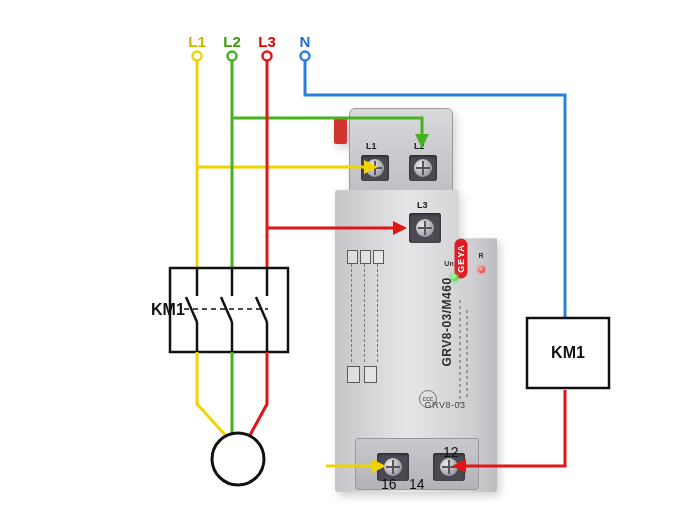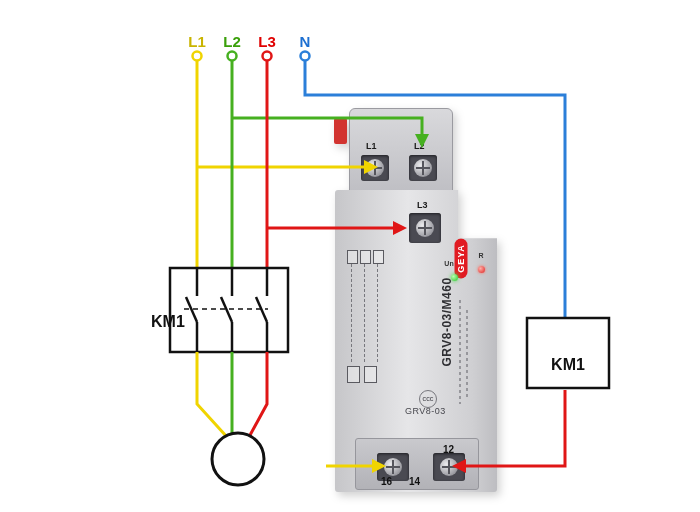--- a/index.html
+++ b/index.html
@@ -1,54 +1,54 @@
 <!DOCTYPE html>
 <html><head>
 <meta charset="utf-8">
 <style>
   html,body{margin:0;padding:0;background:#fff;}
   .stage{position:relative;width:700px;height:512px;background:#fff;overflow:hidden;
          font-family:"Liberation Sans",sans-serif;}
   .lbl{position:absolute;font-weight:bold;font-size:15px;text-align:center;}
   .c-l1{color:#c9b400}.c-l2{color:#3aa00a}.c-l3{color:#e00000}.c-n{color:#1d6fd1}
-  .km1lbl{position:absolute;font-weight:bold;font-size:16px;color:#111;margin-top:12px;}
+  .km1lbl{position:absolute;font-weight:bold;font-size:16px;color:#111;}
   .overlay{position:absolute;left:0;top:0;z-index:5;}
 
   
   .relay{position:absolute;left:333px;top:108px;width:166px;height:384px;z-index:2;
          filter:drop-shadow(3px 4px 4px rgba(0,0,0,.18));}
   .r-clip{position:absolute;left:1px;top:10px;width:13px;height:26px;background:#d23430;border-radius:2px;}
   .r-topblock{position:absolute;left:16px;top:0;width:102px;height:82px;background:linear-gradient(180deg,#d9d9dc,#bfbfc4);
               border:1px solid #9a9aa0;border-radius:6px 6px 2px 2px;}
   .r-body{position:absolute;left:2px;top:82px;width:162px;height:302px;
           background:linear-gradient(90deg,#c6c6c9,#e6e6e8 45%,#cfcfd2 85%,#bdbdc1);
           clip-path:polygon(0 0,76% 0,76% 16%,100% 16%,100% 100%,0 100%);
           border-radius:3px;}
   .r-botblock{position:absolute;left:22px;top:330px;width:122px;height:50px;
               background:linear-gradient(180deg,#c9c9cd,#b2b2b7);border:1px solid #96969c;border-radius:3px;}
   .rlbl{position:absolute;font-size:9px;font-weight:bold;color:#1a1a1a;}
-  .rnum{position:absolute;font-size:10px;font-weight:bold;color:#111;z-index:3;}
+  .rnum{position:absolute;font-size:14px;font-weight:normal;color:#111;z-index:3;}
   .well{position:absolute;background:#4a4a52;border-radius:3px;box-shadow:inset 0 1px 3px #1e1e22;}
   .screw{position:absolute;width:18px;height:18px;border-radius:50%;
          background:radial-gradient(circle at 35% 35%,#ececee,#a2a2a8 65%,#6e6e74);}
   .screw::before{content:"";position:absolute;left:8px;top:2px;width:2px;height:14px;background:#55555c;}
   .screw::after{content:"";position:absolute;left:2px;top:8px;width:14px;height:2px;background:#55555c;}
   .geya{position:absolute;left:106px;top:62px;width:40px;height:13px;background:#e11b22;border-radius:7px;
         color:#fff;font-size:9px;font-weight:bold;text-align:center;line-height:13px;letter-spacing:1px;
         transform:rotate(-90deg);}
   .led{position:absolute;width:7px;height:7px;border-radius:50%;}
   .led-g{background:radial-gradient(circle at 35% 35%,#b8ffb0,#27c427);box-shadow:0 0 4px #4cdc4c;}
   .led-r{background:radial-gradient(circle at 35% 35%,#ffb0a8,#e02020);box-shadow:0 0 3px #ff6a5a;}
   .ledlbl{position:absolute;font-size:7px;font-weight:bold;color:#333;width:20px;text-align:center;}
   .vmodel{position:absolute;left:52px;top:125px;width:120px;height:14px;transform:rotate(-90deg);
           font-size:12px;font-weight:bold;color:#2f2f33;text-align:center;letter-spacing:.5px;}
   .fineprint{position:absolute;width:2px;background:repeating-linear-gradient(180deg,#97979c 0 3px,transparent 3px 6px);}
   .ccc{position:absolute;left:84px;top:200px;width:16px;height:16px;border:1px solid #77777d;border-radius:50%;
        font-size:5px;color:#55555b;text-align:center;line-height:16px;font-weight:bold;}
-  .bmodel{position:absolute;left:70px;top:216px;width:80px;font-size:9px;color:#47474d;letter-spacing:.5px;}
+  .bmodel{position:absolute;left:70px;top:210px;width:80px;font-size:9px;color:#47474d;letter-spacing:.5px;text-align:center;}
   .schem{position:absolute;left:10px;top:58px;width:46px;height:170px;}
   .schem .sbox{position:absolute;border:1px solid #5a5a60;background:rgba(255,255,255,.35);}
   .schem .sline{position:absolute;width:0;border-left:1px dashed #77777d;}
 </style>
 </head>
 <body>
 
 <div class="stage">
 
   <div class="relay">

